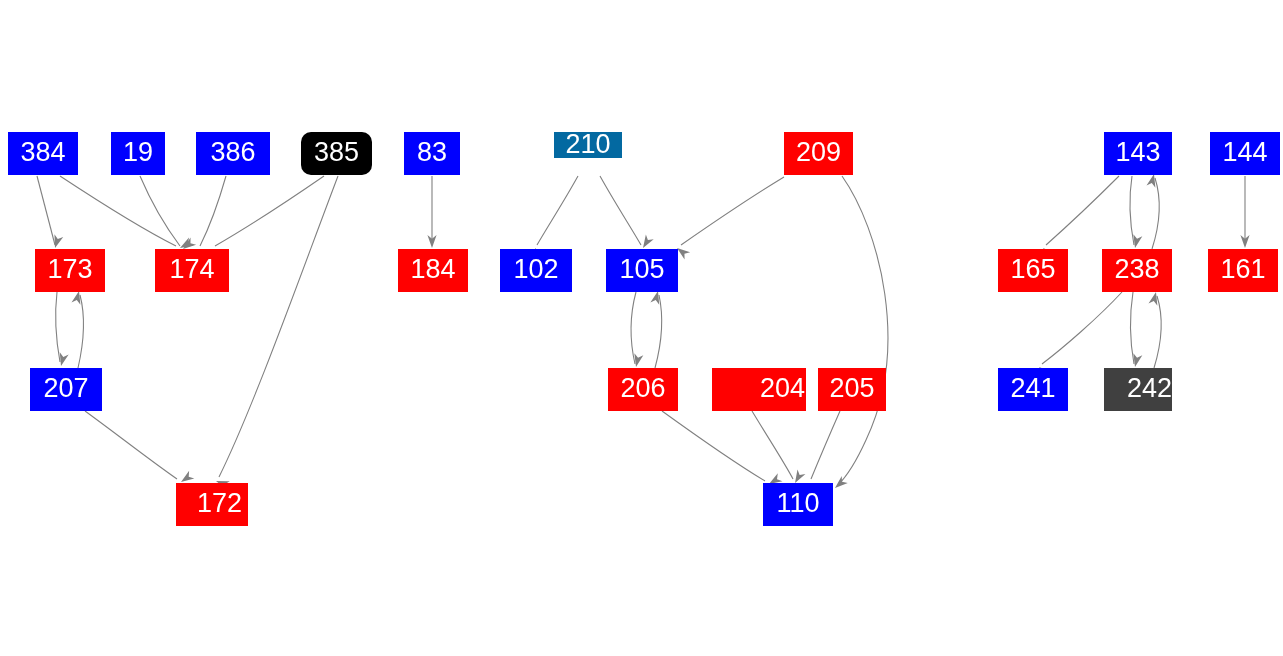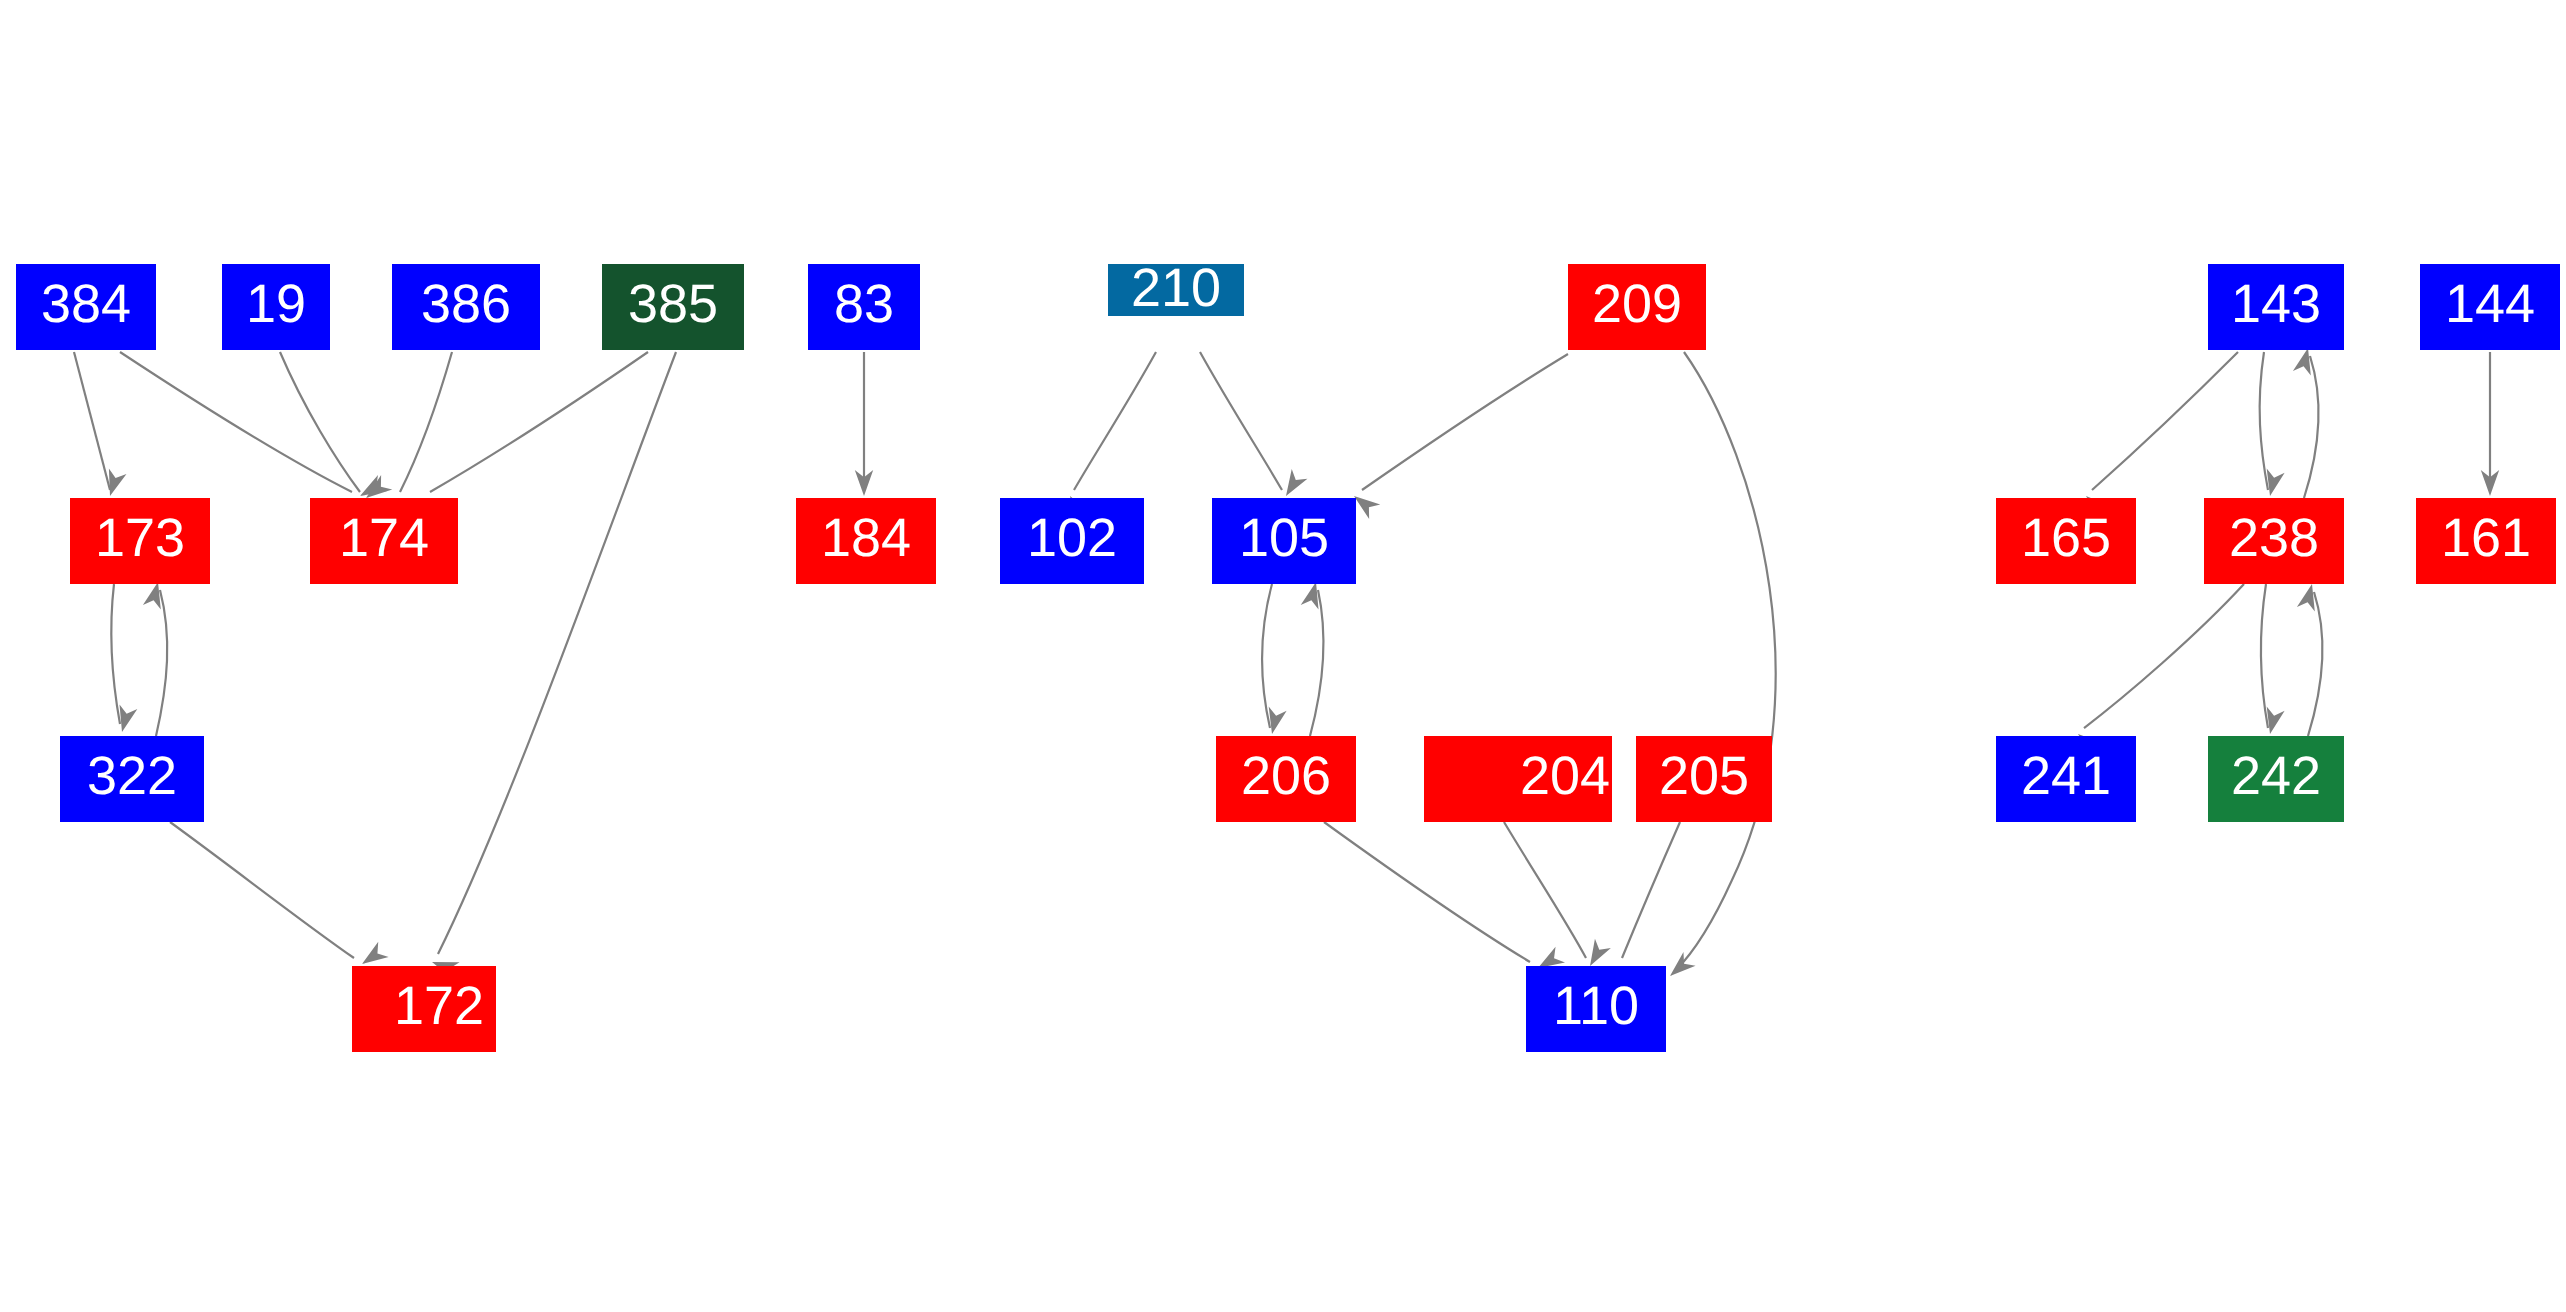--- a/index.html
+++ b/index.html
@@ -159,21 +159,21 @@
   <div id="node-layer">
       <div class="graph-node" style="left: 8px; top: 132px; width: 70px; height: 43px; background: rgb(0, 0, 255);">
         <span class="node-label">384</span>
       </div>
       <div class="graph-node" style="left: 111px; top: 132px; width: 54px; height: 43px; background: rgb(0, 0, 255);">
         <span class="node-label">19</span>
       </div>
       <div class="graph-node" style="left: 196px; top: 132px; width: 74px; height: 43px; background: rgb(0, 0, 255);">
         <span class="node-label">386</span>
       </div>
-      <div class="graph-node" style="left: 301px; top: 132px; width: 71px; height: 43px; background: #14532d;">
+      <div class="graph-node" style="left: 301px; top: 132px; width: 71px; height: 43px; background: #000000; border-radius: 10px;">
         <span class="node-label">385</span>
       </div>
       <div class="graph-node" style="left: 404px; top: 132px; width: 56px; height: 43px; background: rgb(0, 0, 255);">
         <span class="node-label">83</span>
       </div>
       <div class="graph-node" style="left: 554px; top: 132px; width: 68px; height: 26px; background: #0369a1;">
         <span class="node-label">210</span>
       </div>
       <div class="graph-node" style="left: 784px; top: 132px; width: 69px; height: 43px; background: rgb(255, 0, 0);">
         <span class="node-label">209</span>
@@ -202,35 +202,35 @@
       <div class="graph-node" style="left: 998px; top: 249px; width: 70px; height: 43px; background: rgb(255, 0, 0);">
         <span class="node-label">165</span>
       </div>
       <div class="graph-node" style="left: 1102px; top: 249px; width: 70px; height: 43px; background: rgb(255, 0, 0);">
         <span class="node-label">238</span>
       </div>
       <div class="graph-node" style="left: 1208px; top: 249px; width: 70px; height: 43px; background: rgb(255, 0, 0);">
         <span class="node-label">161</span>
       </div>
       <div class="graph-node" style="left: 30px; top: 368px; width: 72px; height: 43px; background: rgb(0, 0, 255);">
-        <span class="node-label">322</span>
+        <span class="node-label">207</span>
       </div>
       <div class="graph-node" style="left: 608px; top: 368px; width: 70px; height: 43px; background: rgb(255, 0, 0);">
         <span class="node-label">206</span>
       </div>
       <div class="graph-node" style="left: 712px; top: 368px; width: 94px; height: 43px; background: rgb(255, 0, 0); padding-left: 47px;">
         <span class="node-label">204</span>
       </div>
       <div class="graph-node" style="left: 818px; top: 368px; width: 68px; height: 43px; background: rgb(255, 0, 0);">
         <span class="node-label">205</span>
       </div>
       <div class="graph-node" style="left: 998px; top: 368px; width: 70px; height: 43px; background: rgb(0, 0, 255);">
         <span class="node-label">241</span>
       </div>
-      <div class="graph-node" style="left: 1104px; top: 368px; width: 68px; height: 43px; background: #15803d;">
+      <div class="graph-node" style="left: 1104px; top: 368px; width: 68px; height: 43px; background: #404040; justify-content: flex-end;">
         <span class="node-label">242</span>
       </div>
       <div class="graph-node" style="left: 176px; top: 483px; width: 72px; height: 43px; background: rgb(255, 0, 0); padding-left: 15px;">
         <span class="node-label">172</span>
       </div>
       <div class="graph-node" style="left: 763px; top: 483px; width: 70px; height: 43px; background: rgb(0, 0, 255);">
         <span class="node-label">110</span>
       </div>
     </div>
 

